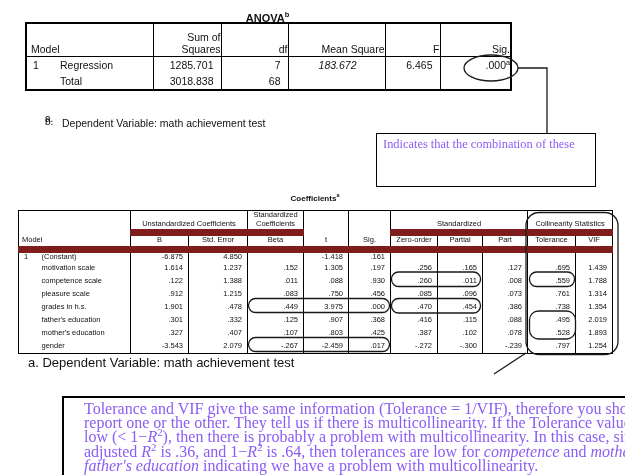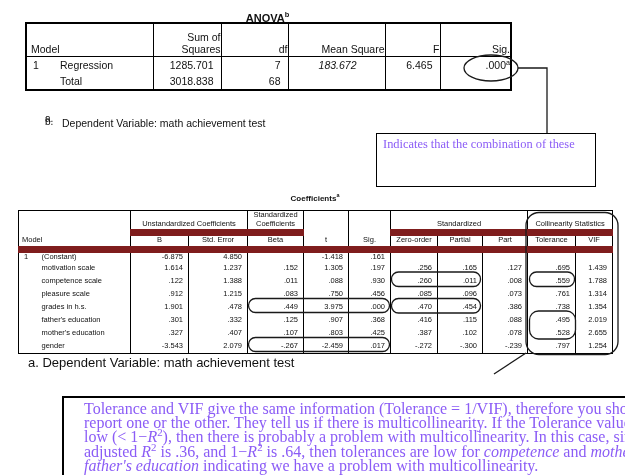--- a/index.html
+++ b/index.html
@@ -239,21 +239,21 @@
       <td class="mlabel">mother's education</td>
       <td class="bl num">.327</td>
       <td class="bl num">.407</td>
       <td class="bl num">.107</td>
       <td class="bl num">.803</td>
       <td class="bl num">.425</td>
       <td class="bl num">.387</td>
       <td class="bl num">.102</td>
       <td class="bl num">.078</td>
       <td class="bl num">.528</td>
-      <td class="bl num">2.655</td>
+      <td class="bl num">1.893</td>
     </tr>
     <tr>
       <td class="mnum"></td>
       <td class="mlabel">gender</td>
       <td class="bl num">-3.543</td>
       <td class="bl num">2.079</td>
       <td class="bl num">-.267</td>
       <td class="bl num">-2.459</td>
       <td class="bl num">.017</td>
       <td class="bl num">-.272</td>

